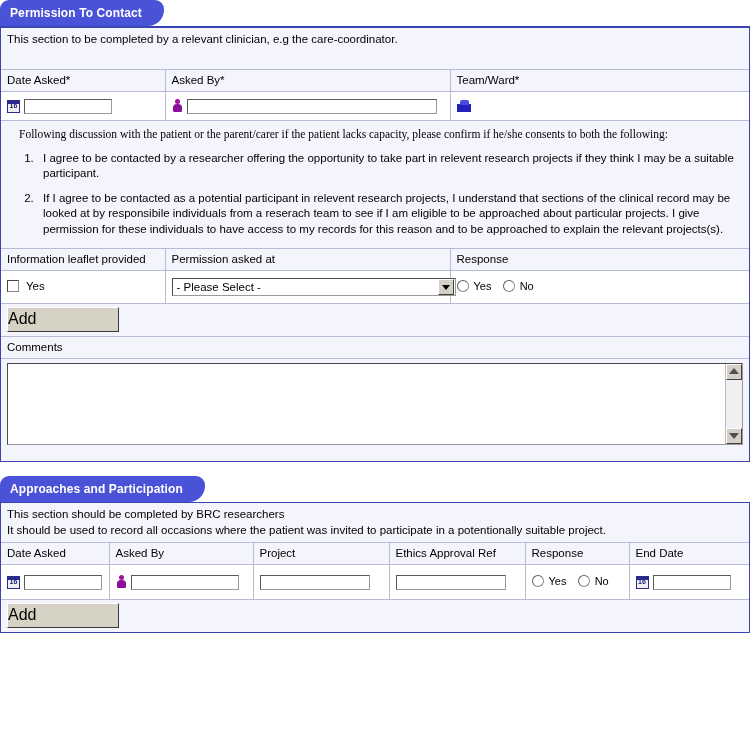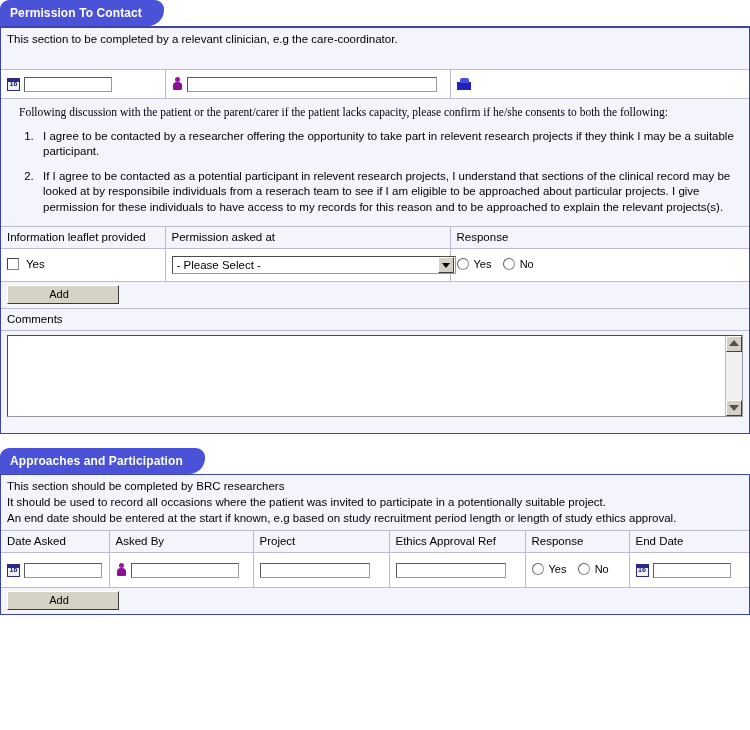--- a/index.html
+++ b/index.html
@@ -237,26 +237,26 @@
 
   
   .btn-row {
     background: #f4f5fc;
     padding: 3px 0 4px 0;
     border-bottom: 1px solid #b9bbd6;
   }
   .btn {
     display: inline-block;
     width: 112px;
-    text-align: center;
+    text-align: left;
     background: #d6d2c4;
     border: 1px solid #ffffff;
     border-right-color: #3a3a3a;
     border-bottom-color: #3a3a3a;
-    font-size: 11px;
+    font-size: 16px;
     padding: 2px 8px 3px 0;
     margin-left: 6px;
     box-sizing: border-box;
     font-family: "Liberation Sans", sans-serif;
   }
 
   
   .body-text {
     background: #f4f5fc;
     padding: 6px 8px 2px 6px;
@@ -338,20 +338,25 @@
 
     <div class="note">This section to be completed by a relevant clinician, e.g the care-coordinator.</div>
 
     <table class="grid">
       <colgroup>
         <col style="width:164px">
           <col style="width:285px">
           <col>
       </colgroup>
       <tbody>
+          <tr>
+        <th>Date Asked*</th>
+        <th>Asked By*</th>
+        <th class="last">Team/Ward*</th>
+      </tr>
       <tr>
         <td>
           <div class="field-row">
             <span class="cal-icon"></span>
             <input class="txt" style="width: 88px;" value="">
           </div>
         </td>
         <td>
           <div class="field-row">
             <span class="person-icon"></span>
@@ -436,21 +441,20 @@
 
   <div class="tab-strip">
     <span class="tab">Approaches and Participation</span>
   </div>
 
   <div class="panel second">
 
     <div class="note note-lines">
       <div>This section should be completed by BRC researchers</div>
       <div>It should be used to record all occasions where the patient was invited to participate in a potentionally suitable project.</div>
-      <div>An end date should be entered at the start if known, e.g based on study recruitment period length or length of study ethics approval.</div>
     </div>
 
     <table class="grid">
       <colgroup>
         <col style="width:108px">
           <col style="width:144px">
           <col style="width:136px">
         <col style="width:136px">
           <col style="width:104px">
           <col>

